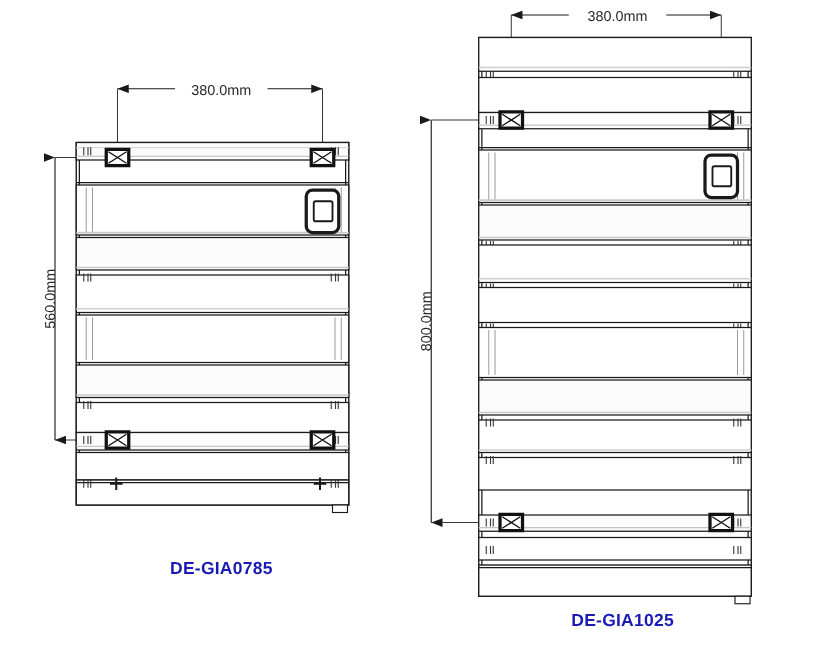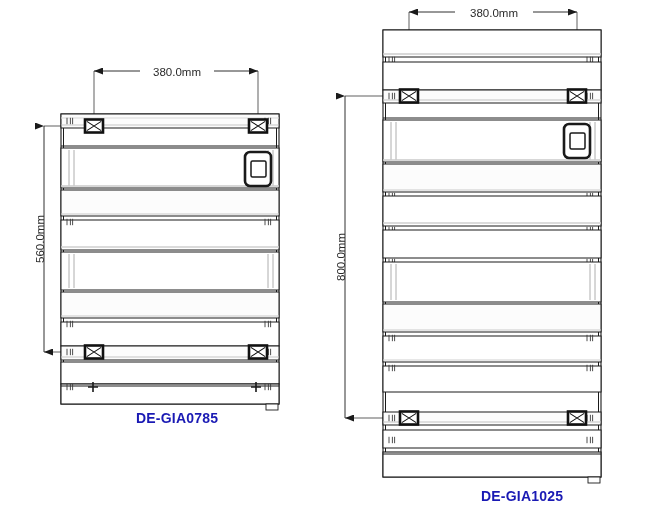--- a/index.html
+++ b/index.html
@@ -30,22 +30,22 @@
   }
   .part-label {
     position: absolute;
     font-family: "Liberation Sans", sans-serif;
     font-size: 14px;
     font-weight: bold;
     color: #1a1ab4;
     letter-spacing: 0.2px;
     white-space: nowrap;
   }
-  #label-left  { left: 136px; top: 410px; }
-  #label-right { left: 457px; top: 488px; margin-left: 24px; }
+  #label-left  { left: 136px; top: 446px; }
+  #label-right { left: 457px; top: 488px; }
 </style>
 </head>
 <body>
 
 <div id="stage">
 
   <svg class="drawing" viewBox="0 0 651 520" xmlns="http://www.w3.org/2000/svg">
 
     <defs>
       <marker id="arrL" markerWidth="9" markerHeight="7" refX="0" refY="3.5" orient="auto" markerUnits="userSpaceOnUse">

